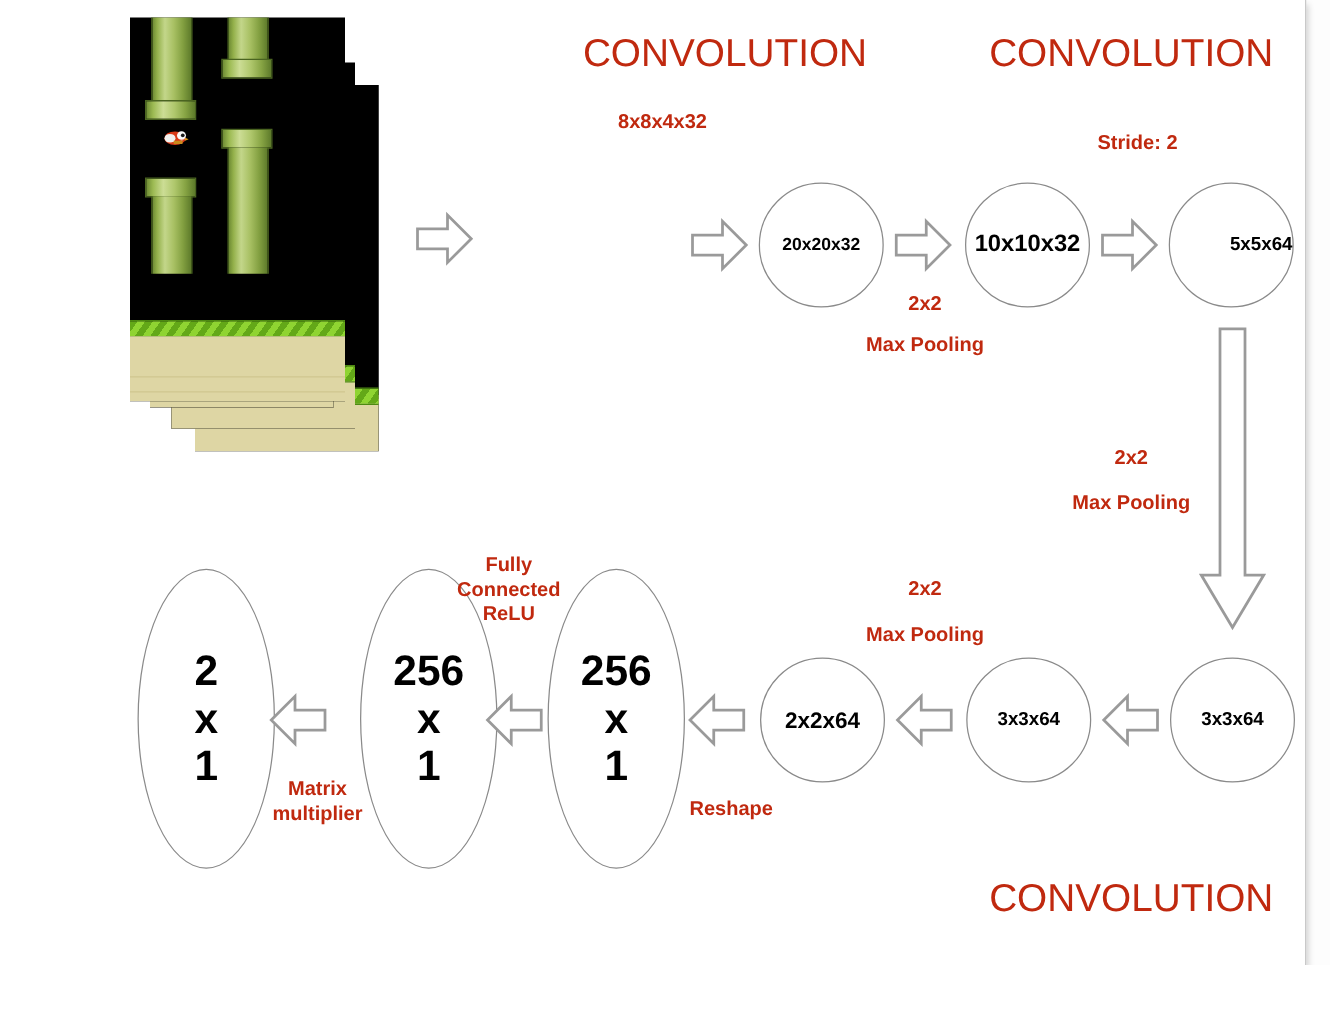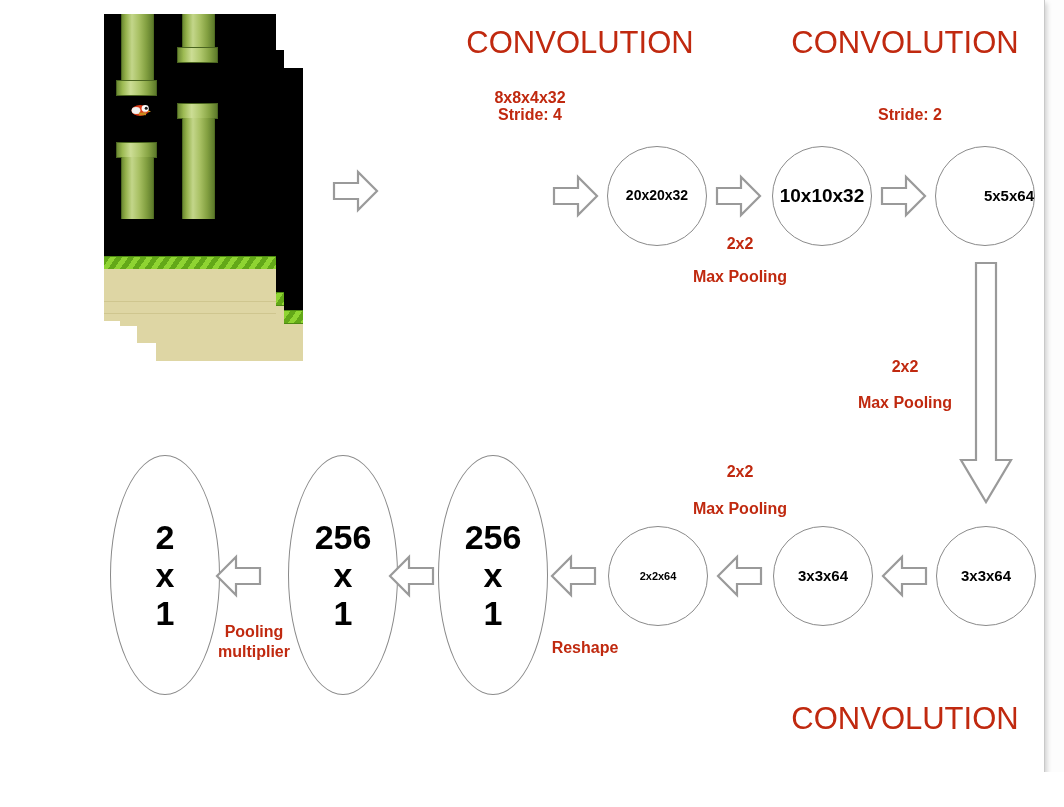--- a/index.html
+++ b/index.html
@@ -150,21 +150,20 @@
       <div class="grass" style="top:242px;"></div>
       <div class="ground" style="top:255px;bottom:0;">
         <div class="gline" style="top:32px;"></div>
         <div class="gline" style="top:44px;"></div>
       </div>
     </div>
   </div>
 
   <div class="abs red big" style="left:405px;top:24px;width:350px;">CONVOLUTION</div>
   <div class="abs red small" style="left:440px;top:88px;width:180px;">8x8x4x32</div>
-  <div class="abs red small" style="left:440px;top:105px;width:180px;">Stride: 4</div>
 
   <div class="abs red big" style="left:740px;top:24px;width:330px;">CONVOLUTION</div>
   <div class="abs red small" style="left:820px;top:105px;width:180px;text-align:center;">Stride: 2</div>
 
 
   <div class="abs node" style="left:607px;top:146px;width:100px;height:100px;">
     <span class="lbl" style="font-size:14px;">20x20x32</span>
   </div>
 
   <div class="abs node" style="left:772px;top:146px;width:100px;height:100px;">
@@ -209,21 +208,21 @@
 
   <div class="abs node" style="left:936px;top:526px;width:100px;height:100px;">
     <span class="lbl" style="font-size:15px;">3x3x64</span>
   </div>
 
   <div class="abs node" style="left:773px;top:526px;width:100px;height:100px;">
     <span class="lbl" style="font-size:15px;">3x3x64</span>
   </div>
 
   <div class="abs node" style="left:608px;top:526px;width:100px;height:100px;">
-    <span class="lbl" style="font-size:11px;">2x2x64</span>
+    <span class="lbl" style="font-size:18px;">2x2x64</span>
   </div>
 
   <div class="abs node" style="left:438px;top:455px;width:110px;height:240px;">
     <span class="lbl" style="font-size:34px;">256
 x
 1</span>
   </div>
 
   <div class="abs node" style="left:288px;top:455px;width:110px;height:240px;">
     <span class="lbl" style="font-size:34px;">256
@@ -263,19 +262,22 @@
     </svg>
   </div>
 
   <div class="abs red small" style="left:655px;top:462px;width:170px;">2x2</div>
   <div class="abs red small" style="left:655px;top:499px;width:170px;">Max Pooling</div>
 
   <div class="abs red big" style="left:740px;top:700px;width:330px;">CONVOLUTION</div>
 
   <div class="abs red small" style="left:500px;top:638px;width:170px;">Reshape</div>
 
-
-  <div class="abs red small" style="left:189px;top:622px;width:130px;">Pooling
+  <div class="abs red small" style="left:347px;top:443px;width:120px;">Fully
+Connected
+ReLU</div>
+
+  <div class="abs red small" style="left:189px;top:622px;width:130px;">Matrix
 multiplier</div>
 
 
   <div id="bottomfade"></div>
 </div>
 
 </body></html>

